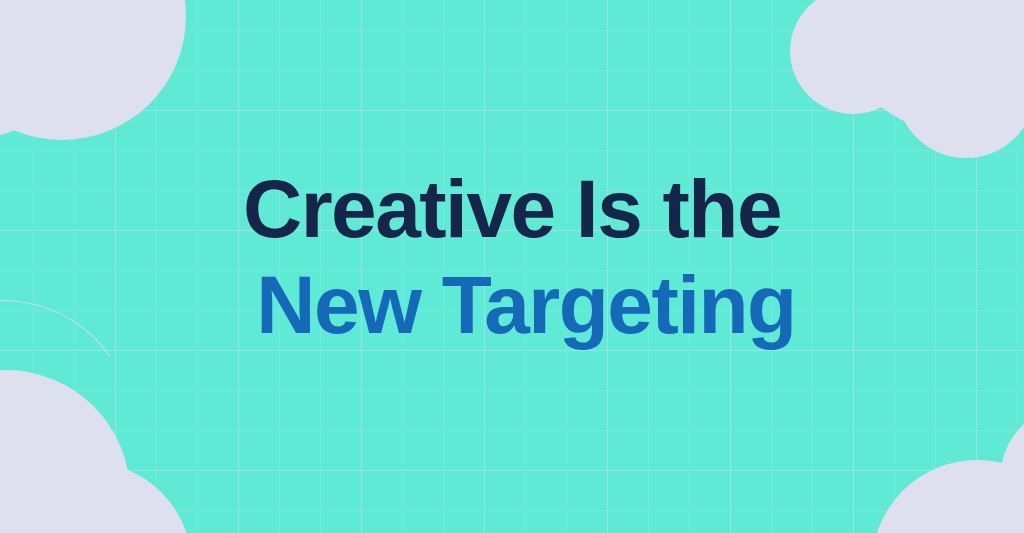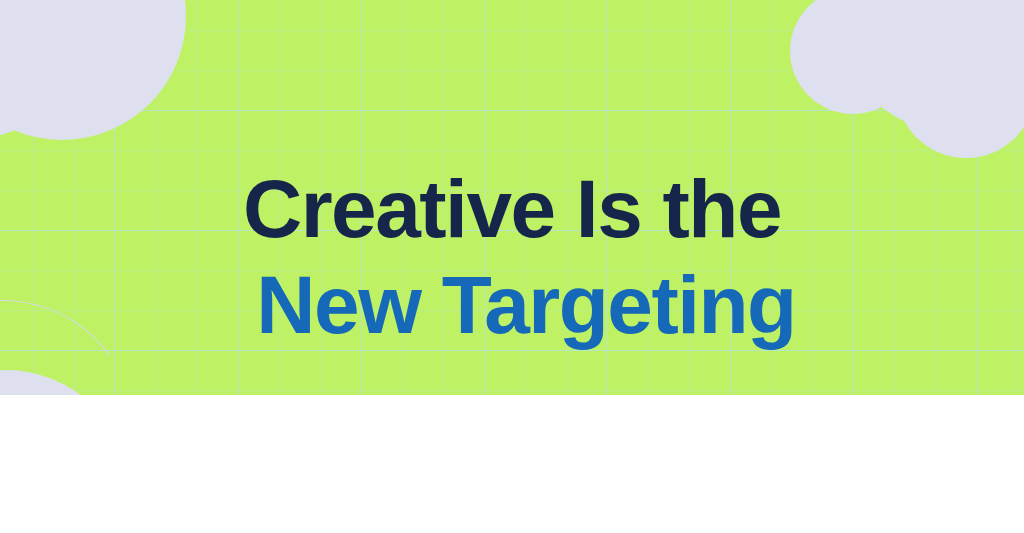--- a/index.html
+++ b/index.html
@@ -4,23 +4,23 @@
 <title>Creative Is the New Targeting</title>
 <style>
   html, body {
     margin: 0;
     padding: 0;
     background: #ffffff;
   }
   #canvas {
     position: relative;
     width: 1024px;
-    height: 395px;
+    height: 533px;
     overflow: hidden;
-    background: #bef264;
+    background: #5eead4;
     font-family: "Liberation Sans", sans-serif;
   }
 
   
   .grid-layer {
     position: absolute;
     inset: 0;
     background-image:
       linear-gradient(to right,  rgba(179,224,243,0.55) 1px, transparent 1px),
       linear-gradient(to bottom, rgba(179,224,243,0.55) 1px, transparent 1px),

